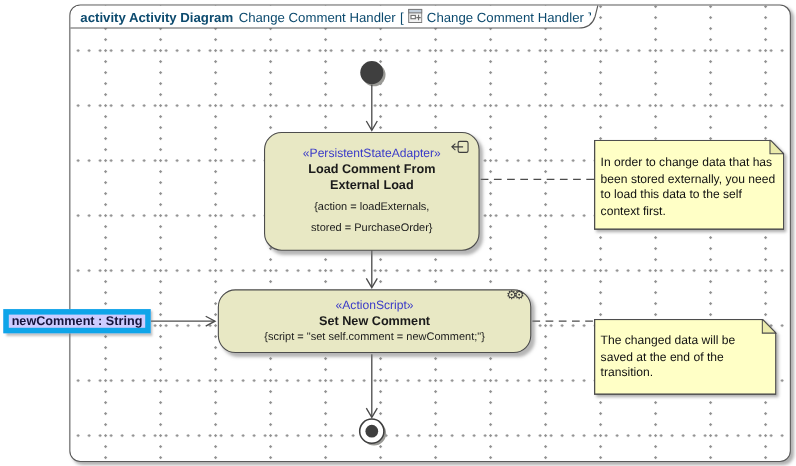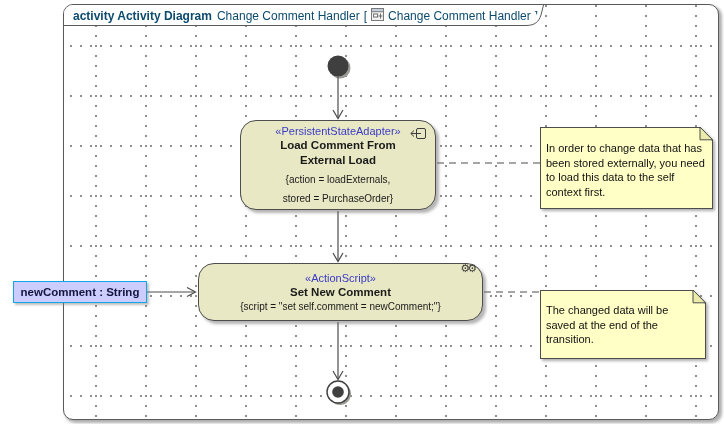--- a/index.html
+++ b/index.html
@@ -38,44 +38,44 @@
     position:absolute;box-sizing:border-box;
     background:#e8e8c4;border:1px solid #4d4d4d;border-radius:16px;
     box-shadow:3px 3px 3px rgba(120,120,120,.55);
     display:flex;flex-direction:column;align-items:center;justify-content:center;
     text-align:center;color:#1a1a1a;
   }
   .action .stereo{color:#3a3ac8;font-size:11px;line-height:14px;}
   .action .aname{font-weight:bold;font-size:11.5px;line-height:15px;text-align:center;}
   .action .constr{font-size:10px;line-height:14px;}
   .action .corner-icon{position:absolute;top:5px;right:8px;line-height:0;}
-  #action1{left:240px;top:120px;width:196px;height:90px;}
+  #action1{left:240px;top:120px;width:196px;height:108px;}
   #action1 .constr{margin-top:5px;}
   #action2{left:198px;top:263px;width:285px;height:58px;}
   .gears{font-family:"DejaVu Sans",sans-serif;font-size:11px;color:#3d3d3d;letter-spacing:-3px;line-height:11px;}
 
   
   .note{position:absolute;filter:drop-shadow(2.5px 2.5px 1.5px rgba(120,120,120,.6));}
   .note-border{position:absolute;inset:0;background:#4d4d4d;
     clip-path:polygon(0 0, calc(100% - 13px) 0, 100% 13px, 100% 100%, 0 100%);}
   .note-fill{position:absolute;inset:1px;background:#ffffc6;
     clip-path:polygon(0 0, calc(100% - 12.5px) 0, 100% 12.5px, 100% 100%, 0 100%);}
   .note-text{position:absolute;inset:0;padding:6px 6px 4px 6px;font-size:11px;line-height:14.5px;color:#111;}
   .note-fold{position:absolute;top:0;right:0;line-height:0;}
   #note1{left:540px;top:127px;width:173px;height:82px;}
   #note1 .note-text{padding-top:14px;}
   #note2{left:540px;top:262px;width:166px;height:69px;margin-top:28px;}
   #note2 .note-text{padding-top:13px;}
 
   
   .param{
-    position:absolute;left:13px;top:281px;width:134px;height:22px;box-sizing:border-box;
-    background:#ccccff;border:1px solid #0ea5e9;
+    position:absolute;left:3px;top:281px;width:134px;height:22px;box-sizing:border-box;
+    background:#ccccff;border:5px solid #0ea5e9;
     box-shadow:2px 2px 2px rgba(130,130,130,.5);
-    display:flex;align-items:center;justify-content:center;
+    display:flex;justify-content:center;
     font-weight:bold;font-size:11.5px;color:#14143c;white-space:nowrap;
   }
 </style>
 </head>
 <body>
 
 <div class="canvas">
 
   <div class="frame">
     <div class="tab-bg">

